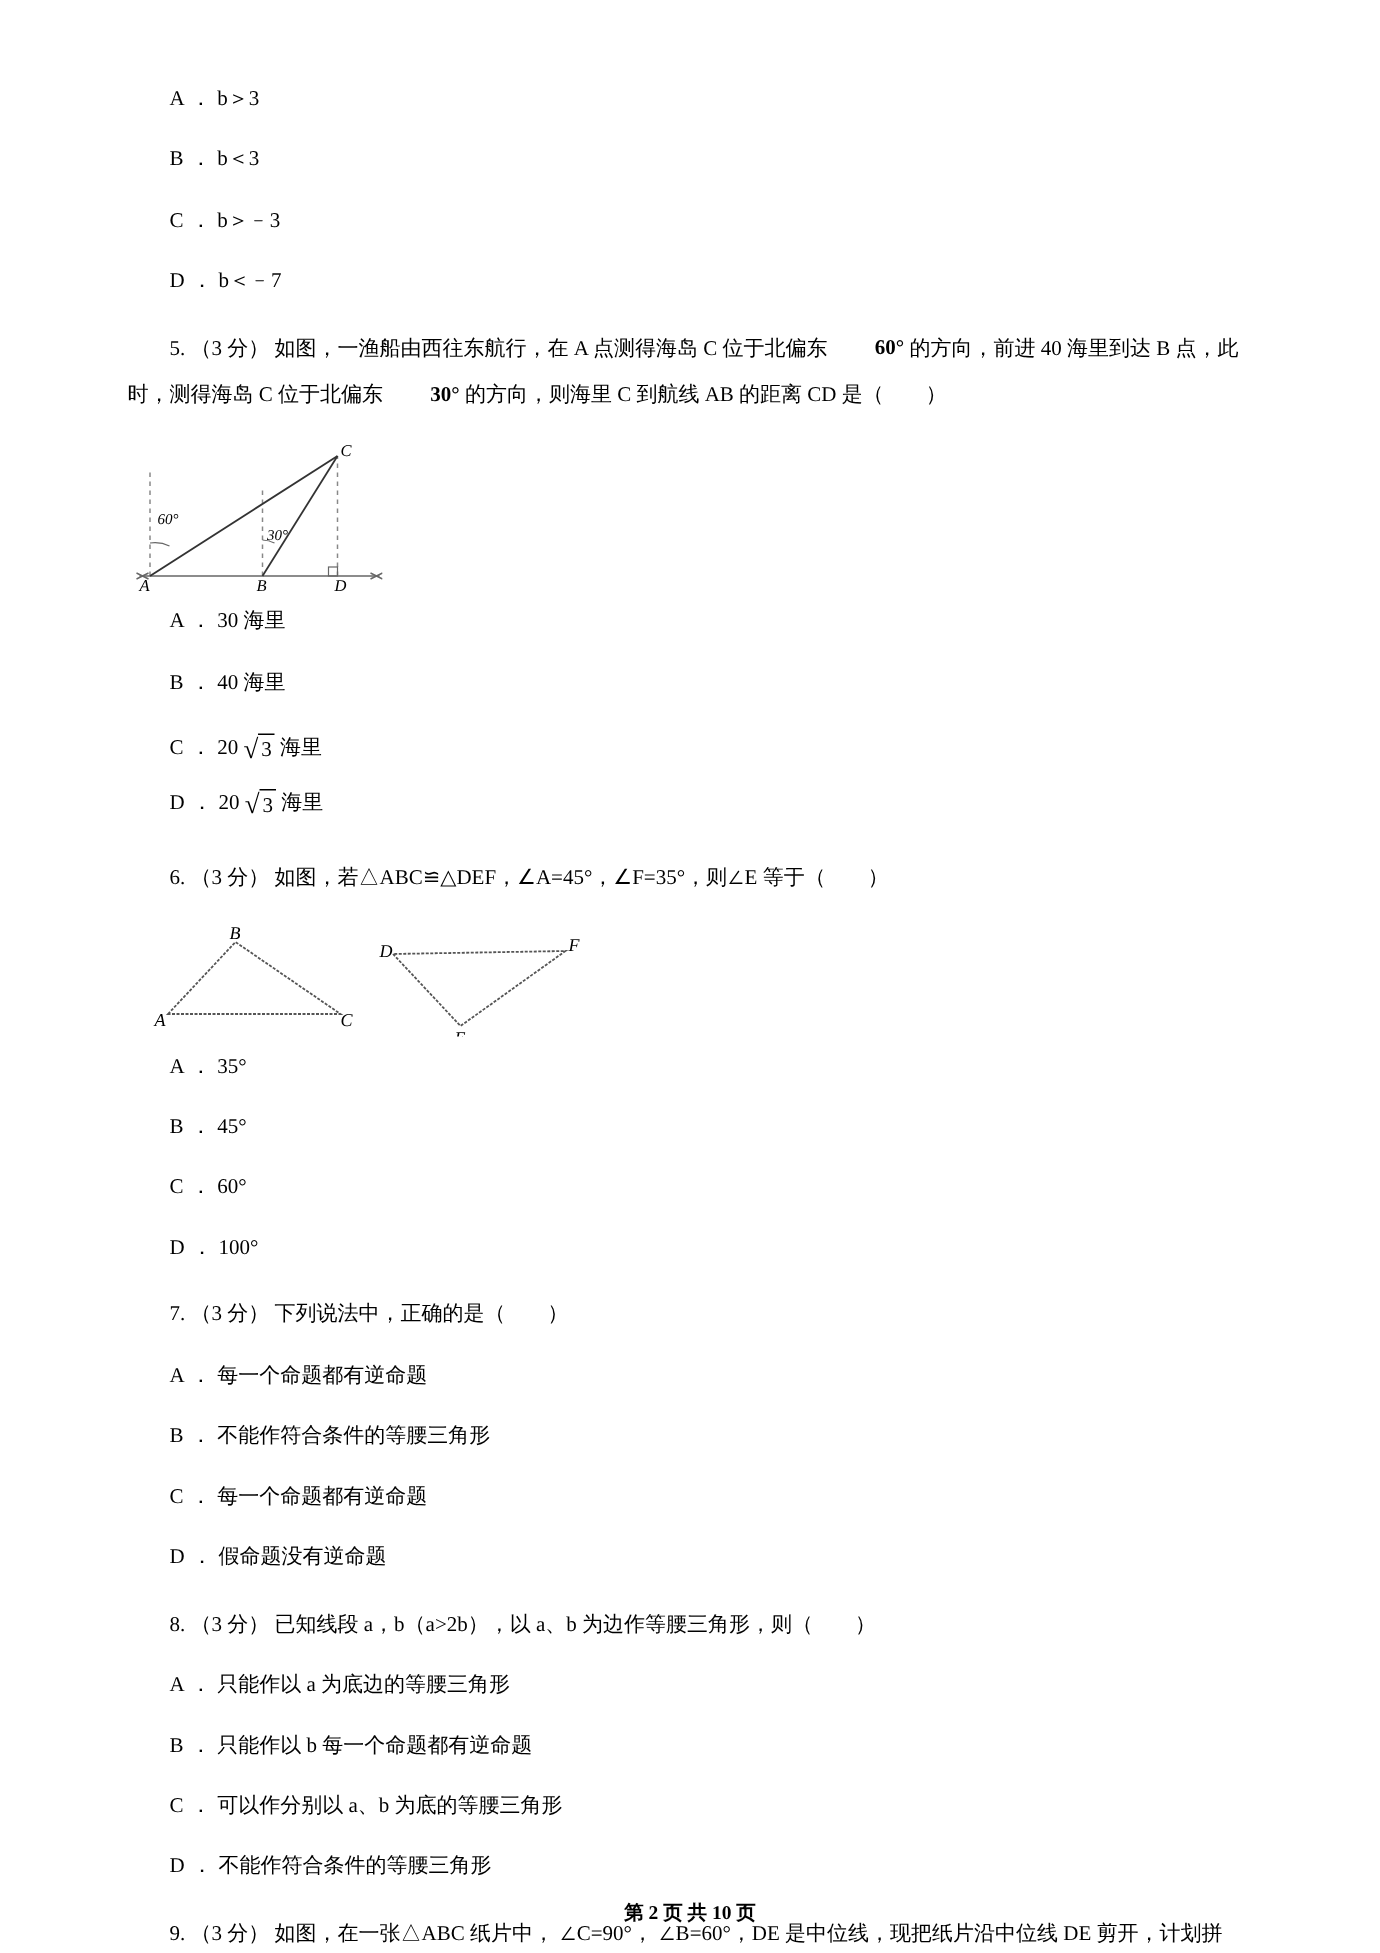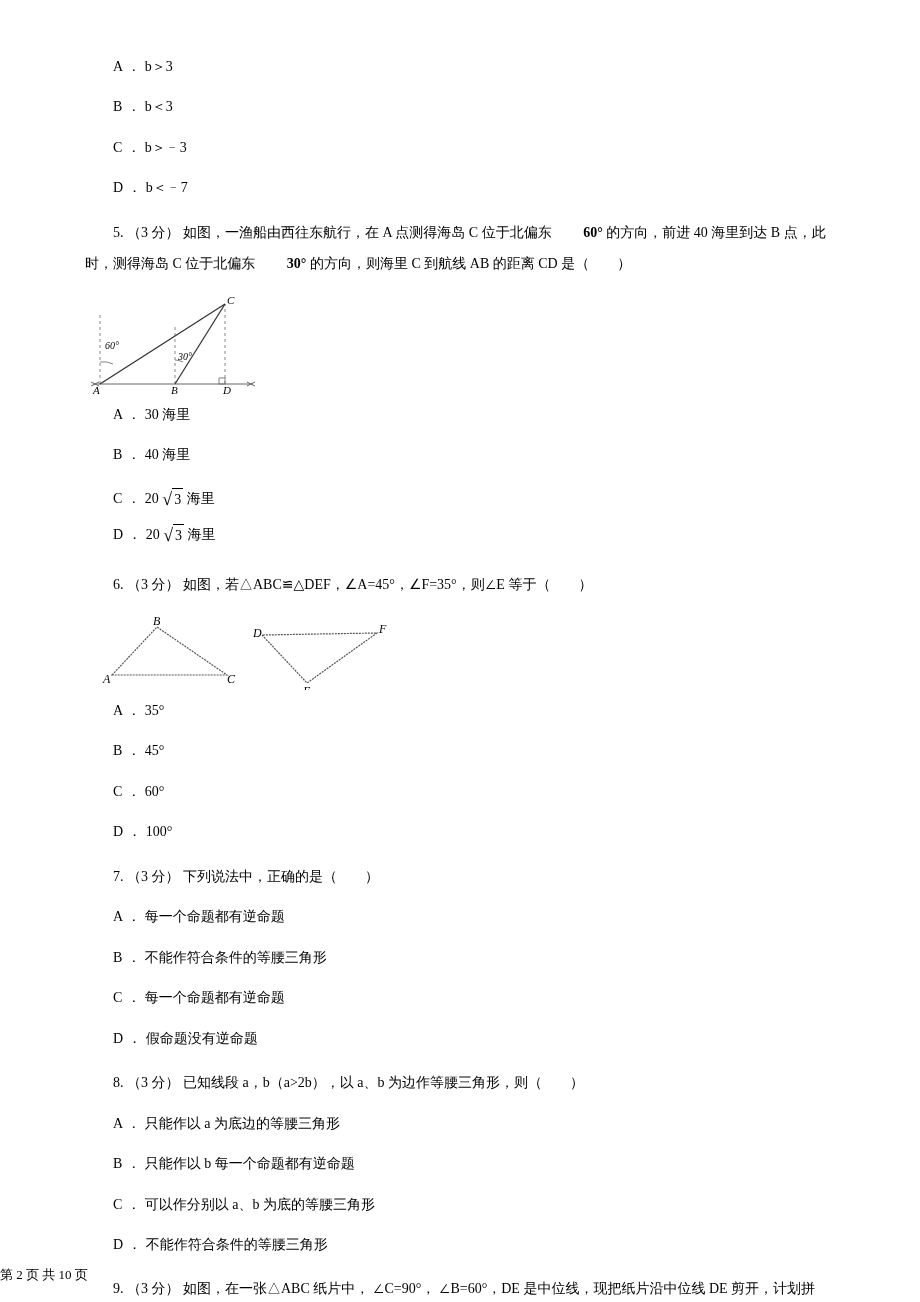--- a/index.html
+++ b/index.html
@@ -27,21 +27,23 @@
       margin-left: 0;
       text-indent: 28px;
     }
     .opt-prefix { letter-spacing: 0.5px; }
     .fig { margin-left: 0; margin-bottom: 10px;}
     .footer {
       position: absolute;
       bottom: 16px;
       left: 0;
       width: 100%;
+      text-align: center;
       font-size: 13px;
+      font-weight: bold;
     }
     svg { display: block; }
     .sqrt {
       display: inline-block;
       vertical-align: middle;
       font-family: serif;
       position: relative;
     }
     .sqrt .rad { font-size: 18px; }
     .sqrt .inner {

